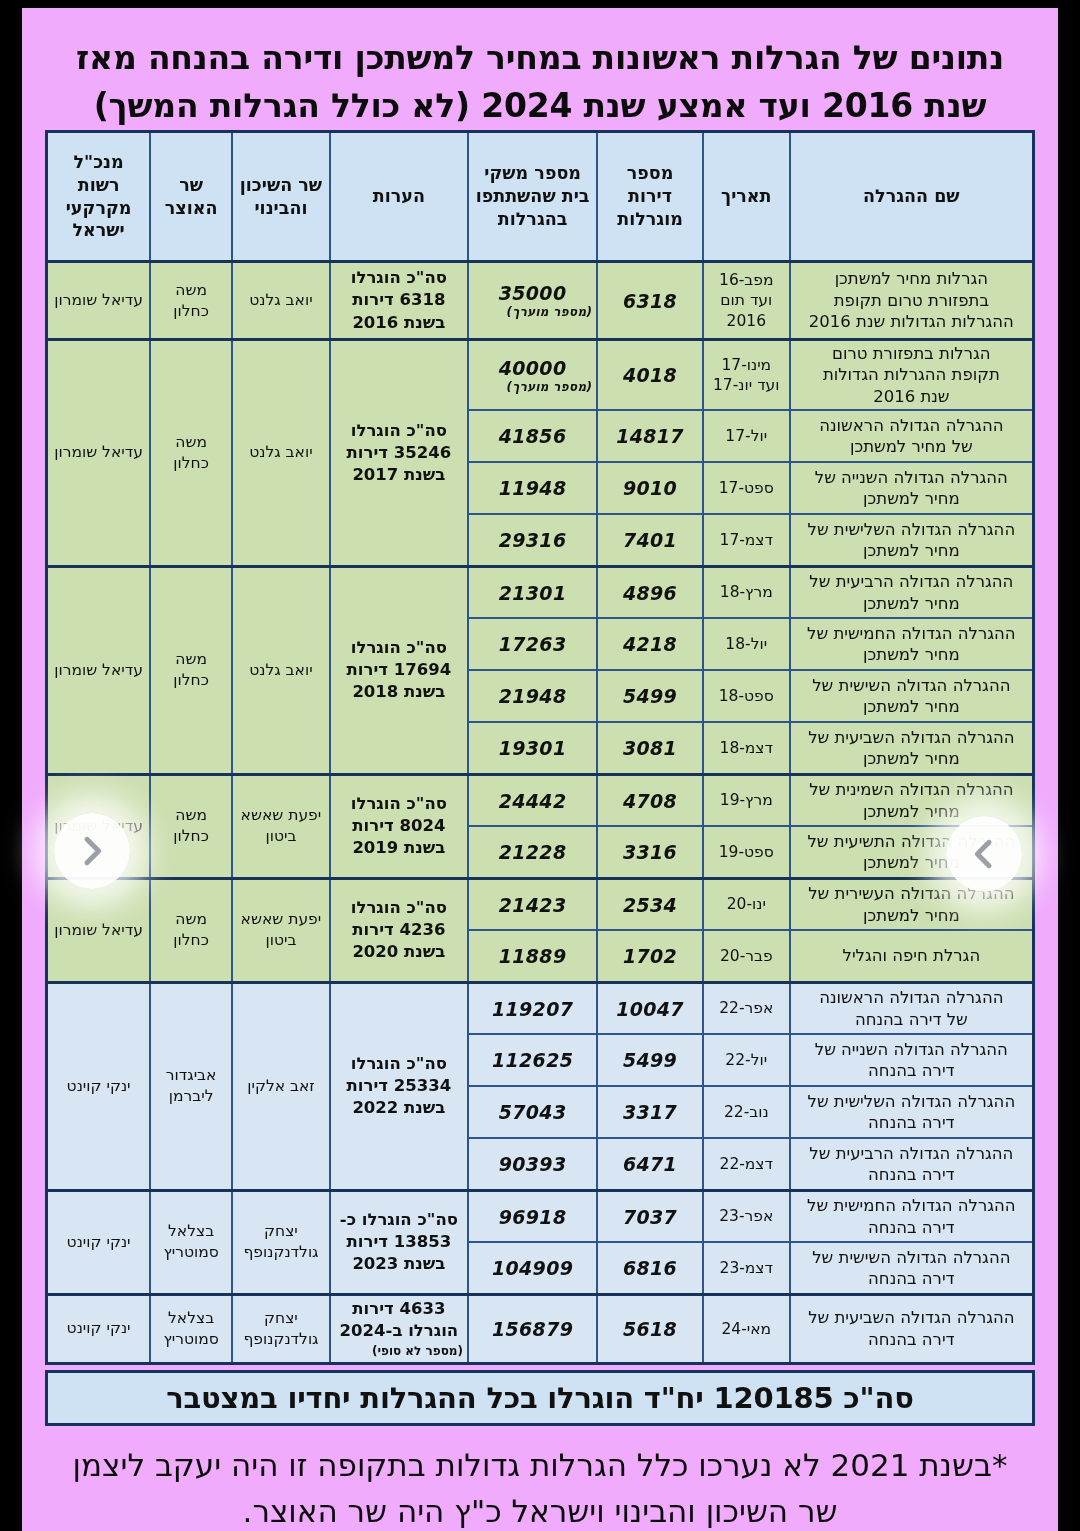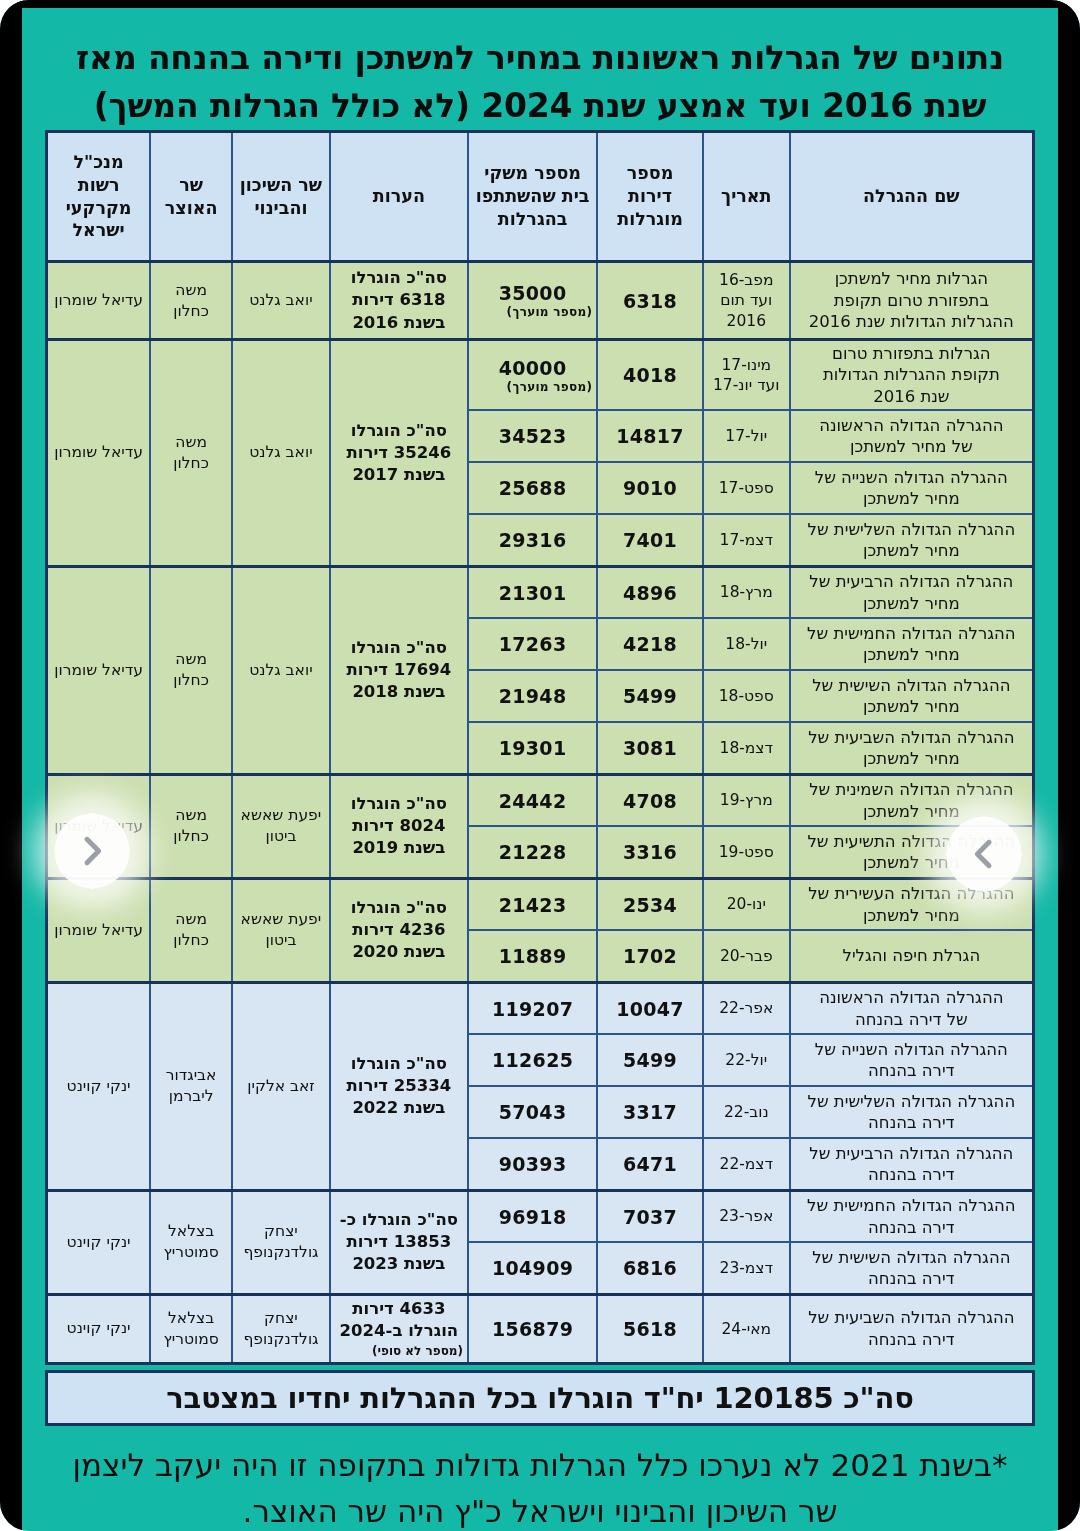--- a/index.html
+++ b/index.html
@@ -2,23 +2,22 @@
 <html dir="rtl" lang="he"><head>
 <meta charset="utf-8">
 <style>
   * { box-sizing: border-box; margin: 0; padding: 0; }
   html,body { background:#ffffff; }
   body { font-family: "DejaVu Sans", sans-serif; color:#111; }
   .page {
     position: relative;
     width: 1080px; height: 1531px;
     margin: 0 auto;
-    background: #14b8a6;
+    background: #f0abfc;
     overflow: hidden;
-    border-radius: 29px;
   }
   
   .bar { position:absolute; background:#000; z-index:5; }
   .bar-left  { left:0; top:0; width:22px; height:1531px; }
   .bar-right { right:0; top:0; width:22px; height:1531px; }
   .bar-top   { left:0; top:0; width:1080px; height:8px; }
 
   .title {
     position:absolute; top:34px; right:70px; left:70px;
     text-align:center; font-size:33px; font-weight:bold;
@@ -44,21 +43,21 @@
   tbody tr { height:52px; }
   tbody tr:nth-child(1) { height:78px; }
   tbody tr:nth-child(2) { height:70px; }
   tbody tr.green td { background:#ccdfb0; }
   tbody tr.blue  td { background:#d8e6f3; }
   tbody td { border-top-width:1px; border-top-color:#5b79a4; }
   tbody tr.group-start td { border-top:3px solid #17335a; }
 
   td.c-name  { font-size:16.5px; line-height:1.3; padding:2px 16px; }
   td.c-date  { font-size:15.5px; line-height:1.3; }
-  td.c-num   { font-size:19px; font-weight:bold; letter-spacing:0.3px; }
+  td.c-num   { font-size:19px; font-weight:bold; letter-spacing:0.3px;font-style:italic; }
   td.c-notes { font-size:16.5px; font-weight:bold; line-height:1.35; }
   td.c-min   { font-size:15.5px; line-height:1.35; }
   .small-note { display:block; font-size:12px; font-weight:bold; margin-top:1px;text-align:right; }
 
   .summary {
     margin-top:5px;
     border:3px solid #17335a; background:#cfe2f3;
     height:56px; display:flex; align-items:center; justify-content:center;
     font-size:29px; font-weight:bold; letter-spacing:-0.2px;
   }
@@ -131,27 +130,27 @@
             <td class="c-num">40000<span class="small-note">(מספר מוערך)</span></td>
             <td class="c-notes" rowspan="4">סה"כ הוגרלו 35246 דירות בשנת 2017</td>
             <td class="c-min" rowspan="4">יואב גלנט</td>
             <td class="c-min" rowspan="4">משה כחלון</td>
             <td class="c-min" rowspan="4">עדיאל שומרון</td>
           </tr>
           <tr class="green">
             <td class="c-name">ההגרלה הגדולה הראשונה של מחיר למשתכן</td>
             <td class="c-date">יול-17</td>
             <td class="c-num">14817</td>
-            <td class="c-num">34523</td>
+            <td class="c-num">41856</td>
           </tr>
           <tr class="green">
             <td class="c-name">ההגרלה הגדולה השנייה של מחיר למשתכן</td>
             <td class="c-date">ספט-17</td>
             <td class="c-num">9010</td>
-            <td class="c-num">25688</td>
+            <td class="c-num">11948</td>
           </tr>
           <tr class="green">
             <td class="c-name">ההגרלה הגדולה השלישית של מחיר למשתכן</td>
             <td class="c-date">דצמ-17</td>
             <td class="c-num">7401</td>
             <td class="c-num">29316</td>
           </tr>
           <tr class="green group-start">
             <td class="c-name">ההגרלה הגדולה הרביעית של מחיר למשתכן</td>
             <td class="c-date">מרץ-18</td>

